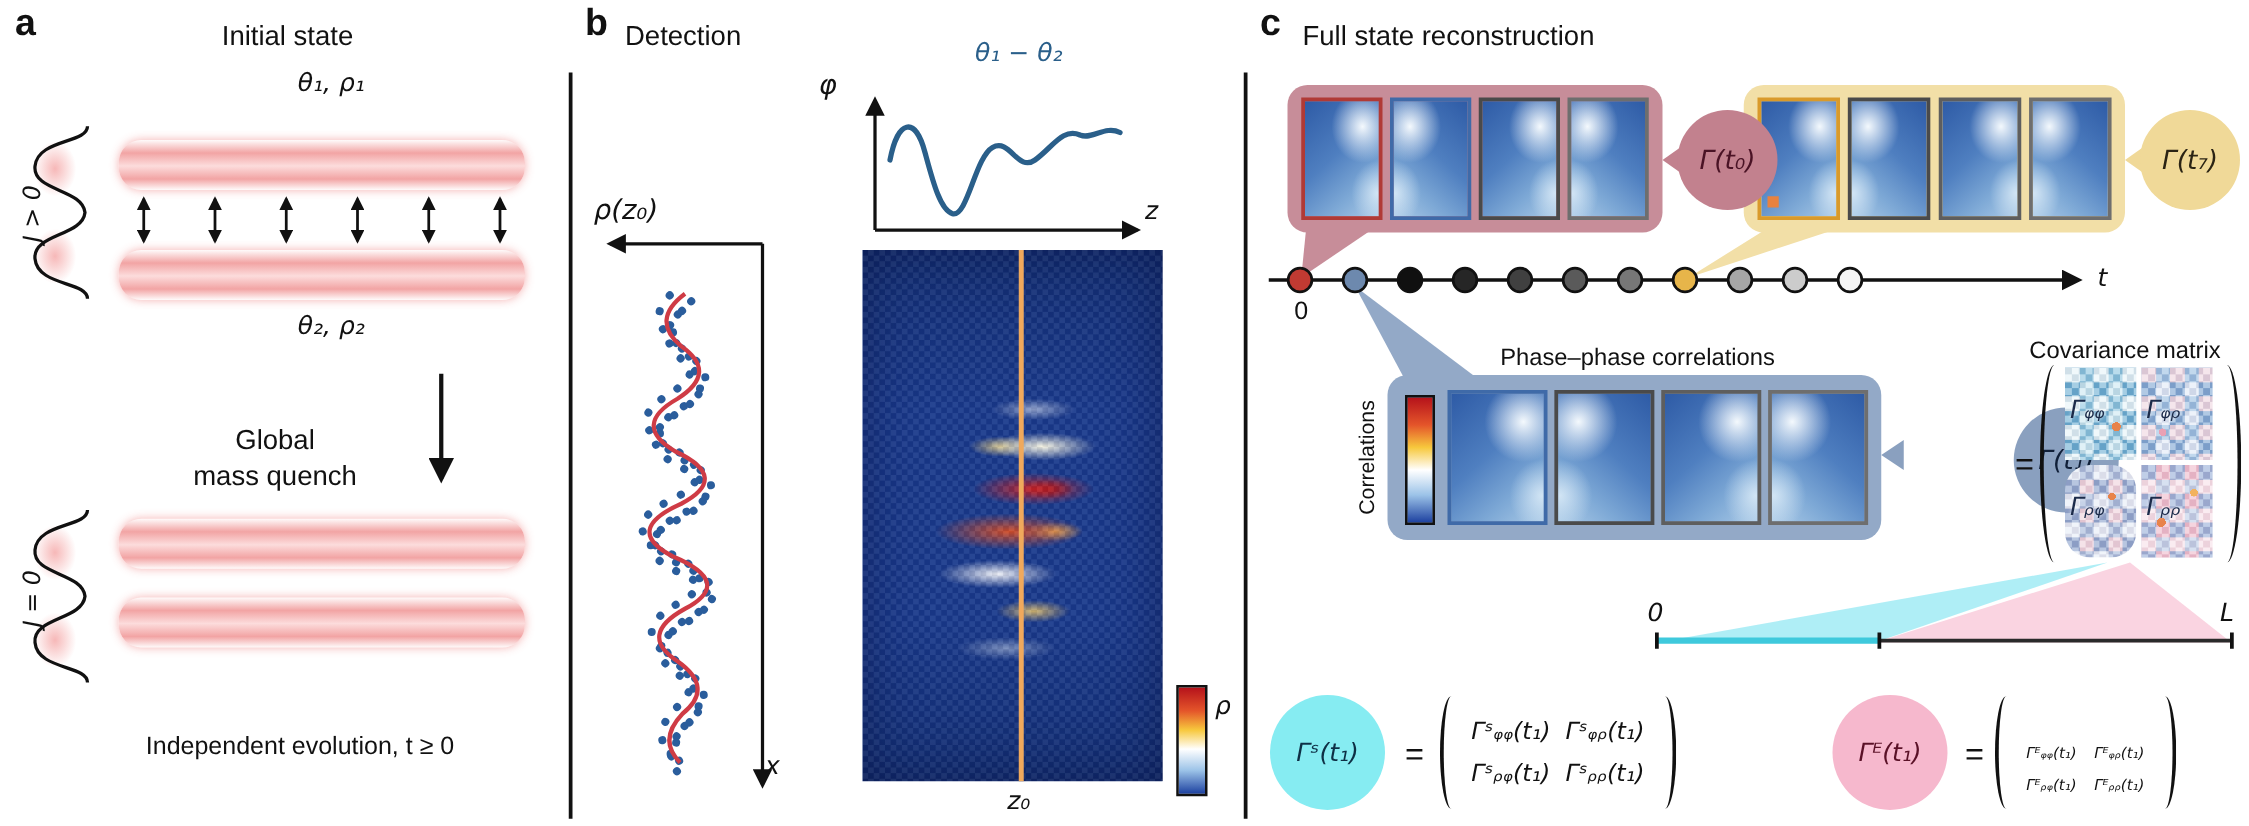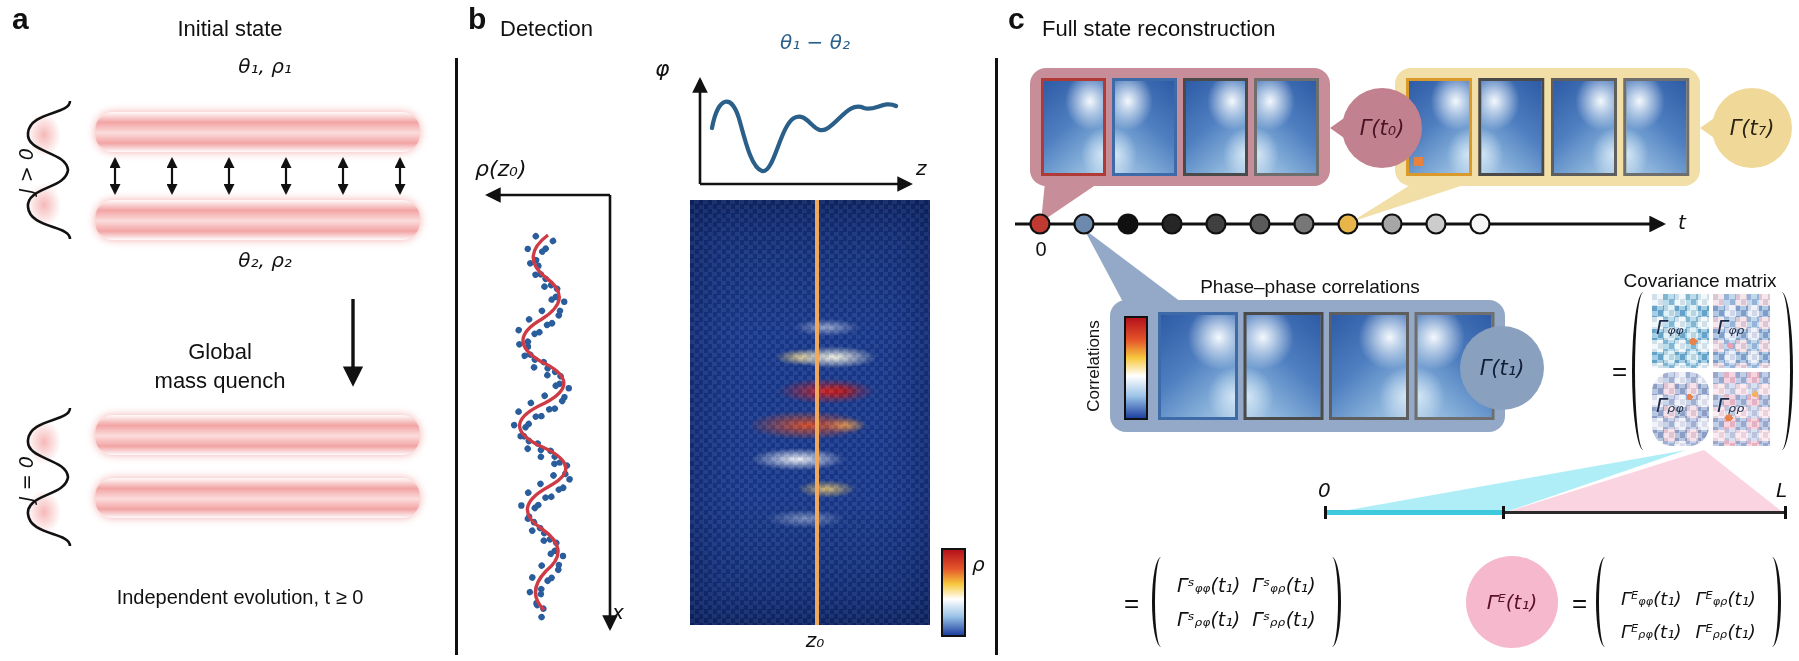--- a/index.html
+++ b/index.html
@@ -75,21 +75,21 @@
       repeating-conic-gradient(#f0bfcf 0% 25%, #c3d2ea 25% 50%, #f8e2ea 50% 75%, #9fb4da 75% 100%) 0 0/23px 23px;}
   .pl,.pr{width:14px;align-self:stretch;}
   .pl{border-left:3px solid #111;border-radius:14px 0 0 14px/70px 0 0 70px;}
   .pr{border-right:3px solid #111;border-radius:0 14px 14px 0/0 70px 70px 0;}
   .bigp{position:absolute;width:16px;height:158px;}
   .bigp.l{border-left:3.2px solid #111;border-radius:16px 0 0 16px/110px 0 0 110px;}
   .bigp.r{border-right:3.2px solid #111;border-radius:0 16px 16px 0/0 110px 110px 0;}
   .eqwrap{position:absolute;display:flex;align-items:center;gap:8px;height:90px;}
   .mgrid{display:grid;grid-template-columns:auto auto;column-gap:18px;row-gap:10px;
       font-family:"DejaVu Sans",sans-serif;font-style:italic;font-size:19px;justify-items:start;gap:12px;}
-  .mgrid.smaller{font-size:18px;column-gap:14px;margin-top:25px;}
+  .mgrid.smaller{font-size:12px;column-gap:14px;margin-top:25px;}
   .eqcircle{position:absolute;width:92px;height:92px;border-radius:50%;display:flex;align-items:center;
       justify-content:center;font-family:"DejaVu Sans",sans-serif;font-style:italic;font-size:20px;}
   .tick{position:absolute;width:3px;height:13px;background:#111;top:506px;}
   .eq{position:absolute;font-size:26px;}
 </style>
 </head>
 <body>
 
 <div class="fig">
 
@@ -279,21 +279,21 @@
   <div class="box" style="left:1110px;top:300px;width:395px;height:132px;background:#93a9c7;">
     <div class="cbar" style="left:14px;top:16px;width:20px;height:100px;"></div>
     <div class="thumbrow" style="left:48px;top:12px;width:336px;height:108px;">
       <div class="thumb b-blue"></div>
       <div class="thumb b-g1 flip"></div>
       <div class="thumb b-g2"></div>
       <div class="thumb b-g3 flip"></div>
     </div>
   </div>
 
-  <div class="callout" style="left:1460px;top:326px;width:84px;height:84px;background:#8aa0bf;color:#101f38;">
+  <div class="callout" style="left:1611px;top:326px;width:84px;height:84px;background:#8aa0bf;color:#101f38;">
     <span>Γ(t₁)</span>
   </div>
   <div class="eq" style="left:1612px;top:356px;">=</div>
 
   <div class="lbl center" style="left:1598px;top:270px;width:204px;font-size:19px;">Covariance matrix</div>
   <div class="bigp l" style="left:1632px;top:292px;"></div>
   <div class="covgrid" style="left:1652px;top:294px;">
     <div class="qcell q1">
         <span class="qlab">Γᵩᵩ</span>
       </div>
@@ -310,20 +310,23 @@
   <div class="bigp r" style="left:1774px;top:292px;"></div>
 
   <div class="abs" style="left:1326px;top:510px;width:178px;height:5px;background:#3fc9dc;"></div>
   <div class="abs" style="left:1504px;top:511px;width:282px;height:3px;background:#2a2a2a;"></div>
   <div class="tick" style="left:1324px;"></div>
   <div class="tick" style="left:1502px;"></div>
   <div class="tick" style="left:1784px;"></div>
   <div class="lbl math" style="left:1318px;top:478px;font-size:20px;">0</div>
   <div class="lbl math" style="left:1776px;top:478px;font-size:20px;">L</div>
 
+  <div class="eqcircle" style="left:1016px;top:556px;background:#86ecf2;color:#0e2f45;">
+    <span>Γˢ(t₁)</span>
+  </div>
   <div class="eq" style="left:1124px;top:588px;">=</div>
   <div class="eqwrap" style="left:1152px;top:557px;">
     <div class="pl"></div>
     <div class="mgrid">
       <span>Γˢᵩᵩ(t₁)</span>
       <span>Γˢᵩᵨ(t₁)</span>
       <span>Γˢᵨᵩ(t₁)</span>
       <span>Γˢᵨᵨ(t₁)</span>
     </div>
     <div class="pr"></div>

